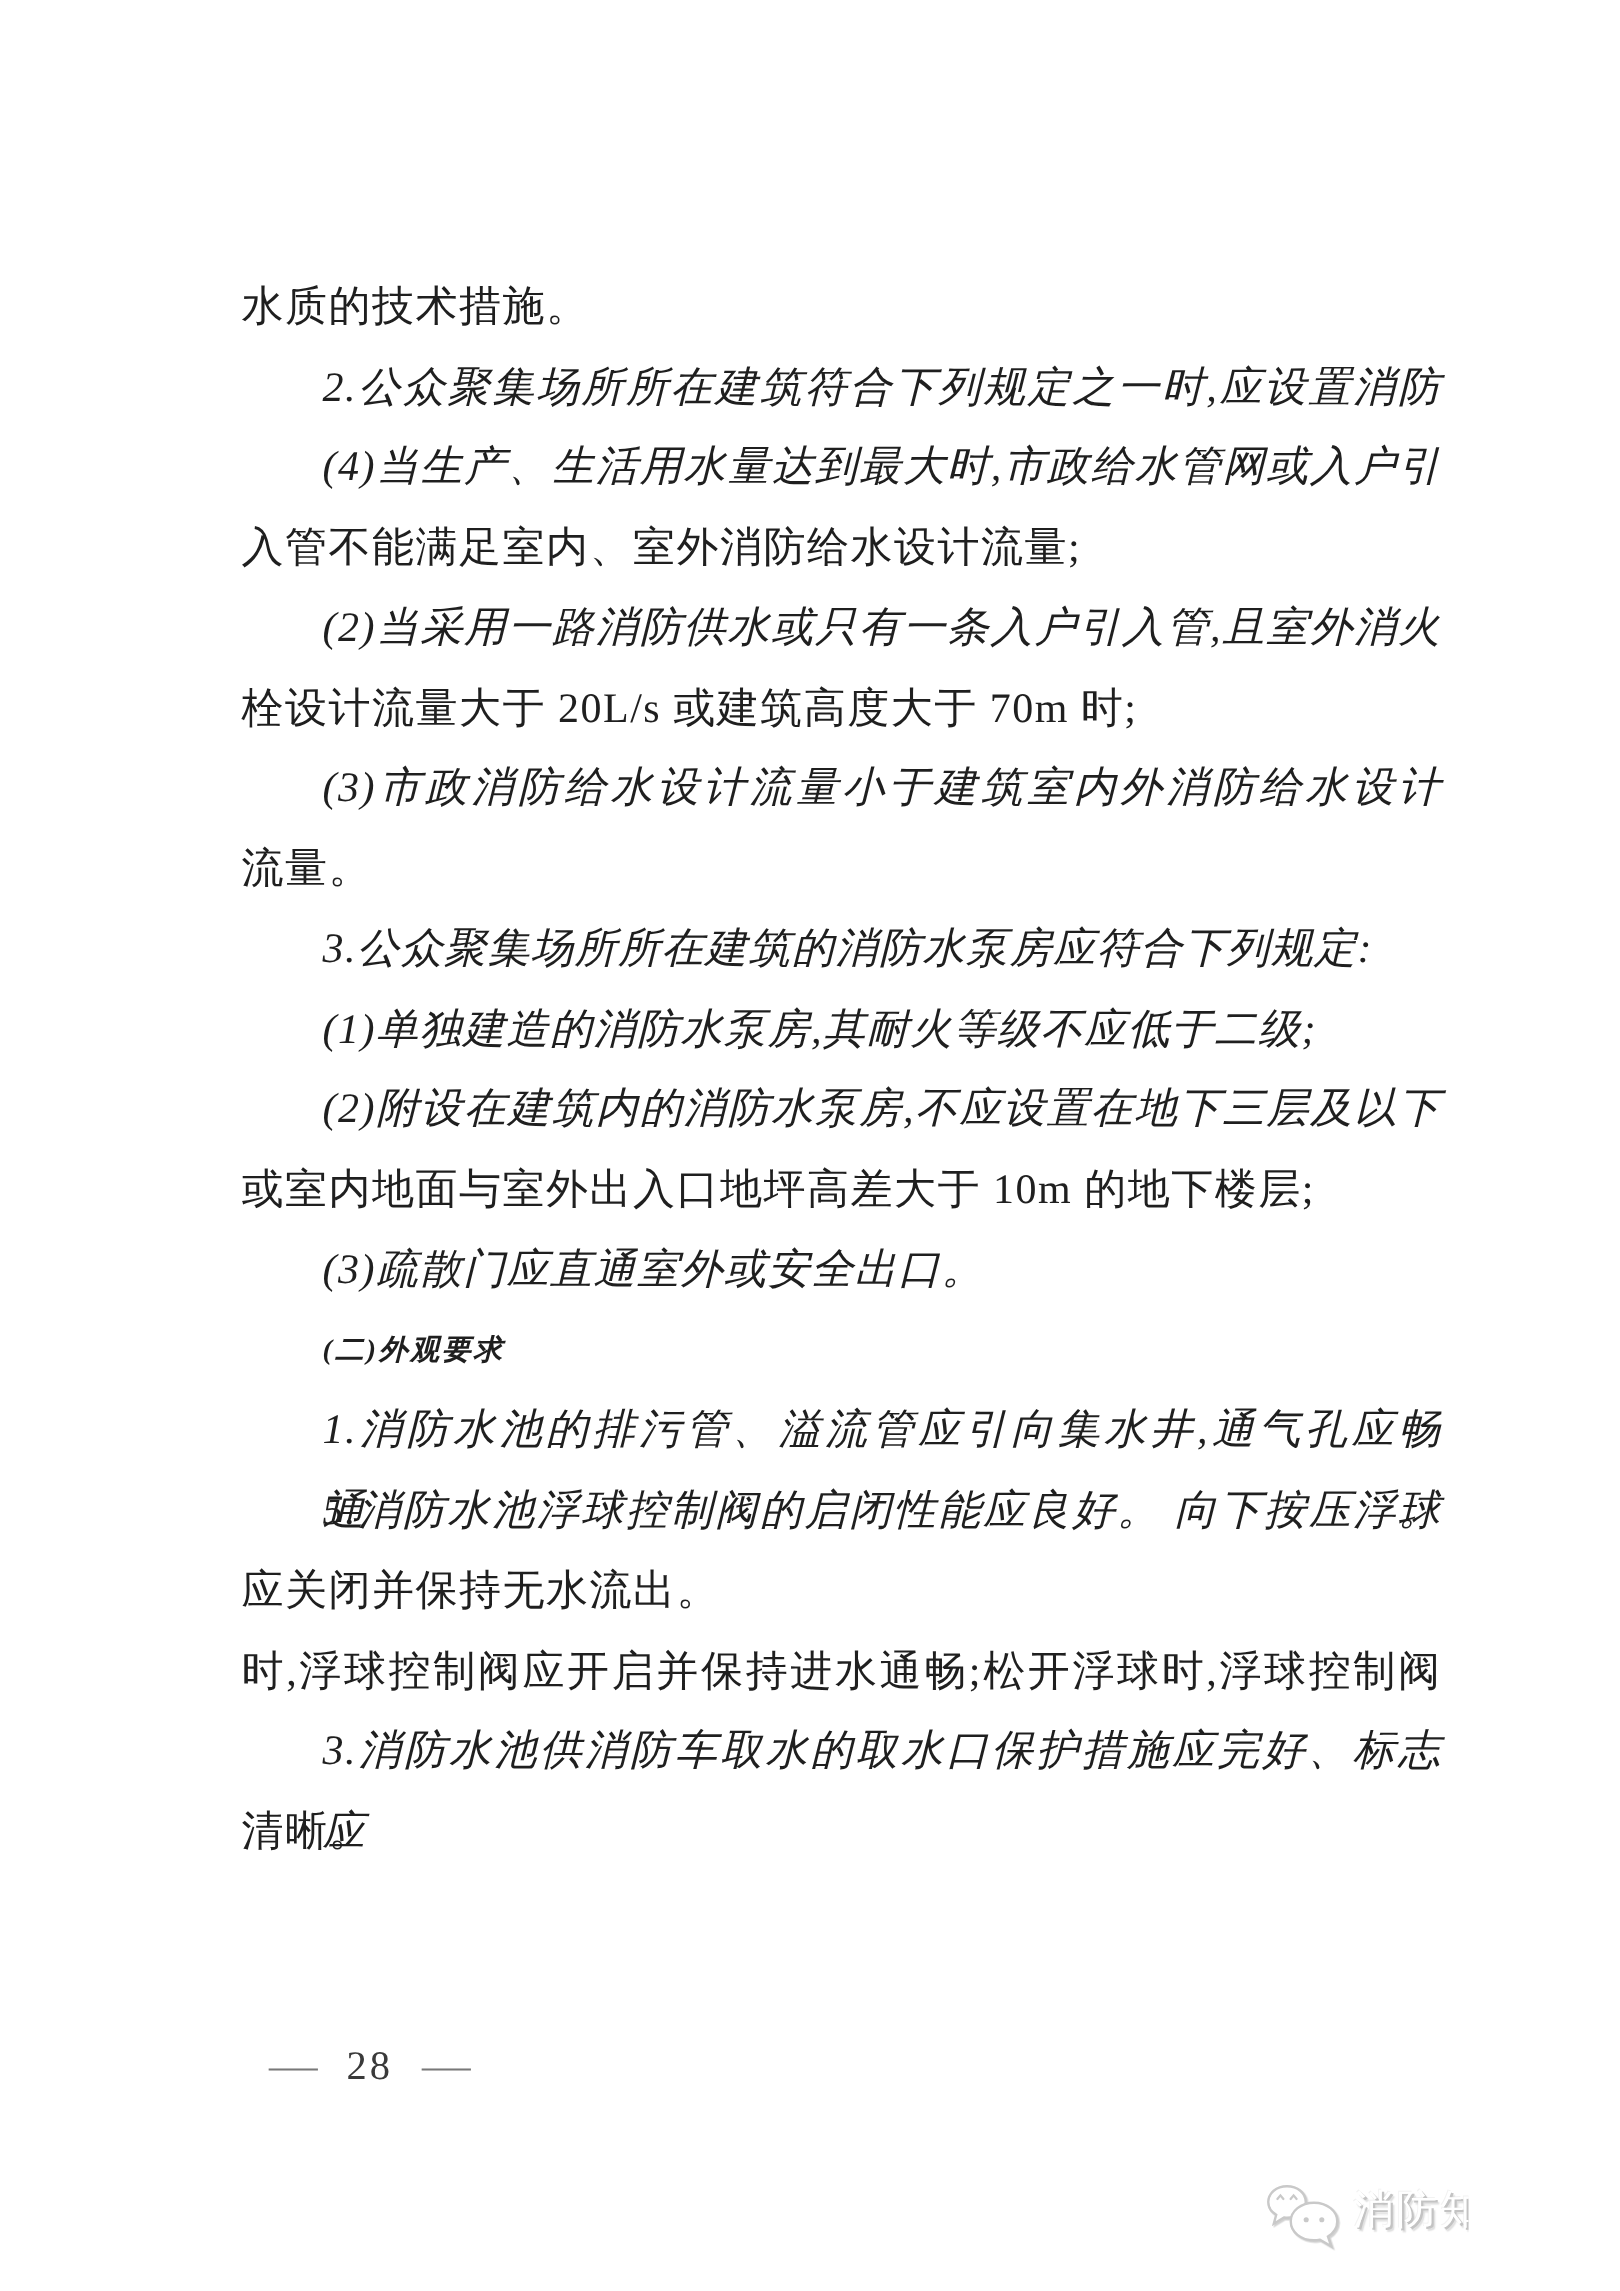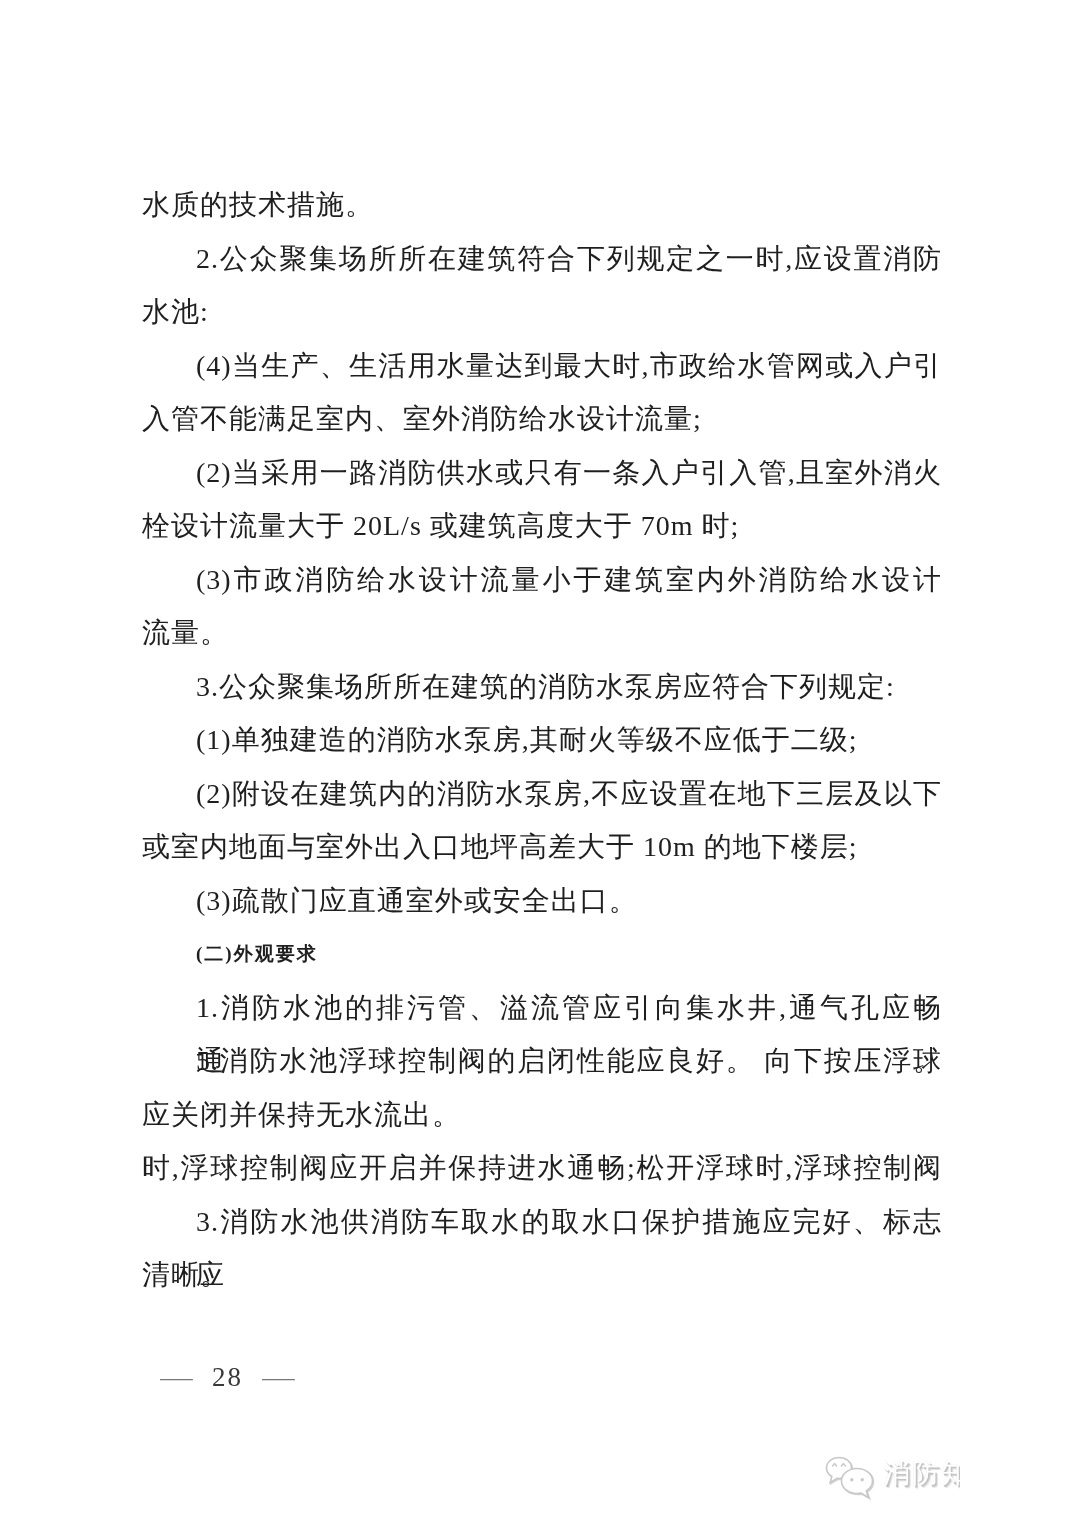--- a/index.html
+++ b/index.html
@@ -7,38 +7,40 @@
     padding: 0;
     background: #ffffff;
   }
   .page {
     position: relative;
     width: 960px;
     height: 1527px;
     background: #ffffff;
     overflow: hidden;
     font-family: "Liberation Serif", "DejaVu Serif", serif;
+    margin-left: 19px;
   }
   .content {
     position: absolute;
     left: 142px;
     top: 178px;
     width: 800px;
   }
   .line {
     height: 53.5px;
     line-height: 53.5px;
     font-size: 28px;
     color: #1f1f1f;
     letter-spacing: 1px;
     white-space: nowrap;
     text-align: left;
   }
   .line.indent {
     padding-left: 54px;
+    font-style: italic;
   }
   .line.justify {
     white-space: normal;
     text-align: justify;
     text-align-last: justify;
   }
   .line.heading {
     font-weight: 700;
     font-size: 19px;
     letter-spacing: 2px;
@@ -83,21 +85,20 @@
   }
 </style>
 </head>
 <body>
 
 <div class="page">
 
   <div class="content">
     <div class="line">水质的技术措施。</div>
     <div class="line indent justify">2.公众聚集场所所在建筑符合下列规定之一时,应设置消防</div>
-    <div class="line">水池:</div>
     <div class="line indent justify">(4)当生产、生活用水量达到最大时,市政给水管网或入户引</div>
     <div class="line">入管不能满足室内、室外消防给水设计流量;</div>
     <div class="line indent justify">(2)当采用一路消防供水或只有一条入户引入管,且室外消火</div>
     <div class="line">栓设计流量大于 20L/s 或建筑高度大于 70m 时;</div>
     <div class="line indent justify">(3)市政消防给水设计流量小于建筑室内外消防给水设计</div>
     <div class="line">流量。</div>
     <div class="line indent">3.公众聚集场所所在建筑的消防水泵房应符合下列规定:</div>
     <div class="line indent">(1)单独建造的消防水泵房,其耐火等级不应低于二级;</div>
     <div class="line indent justify">(2)附设在建筑内的消防水泵房,不应设置在地下三层及以下</div>
     <div class="line">或室内地面与室外出入口地坪高差大于 10m 的地下楼层;</div>

